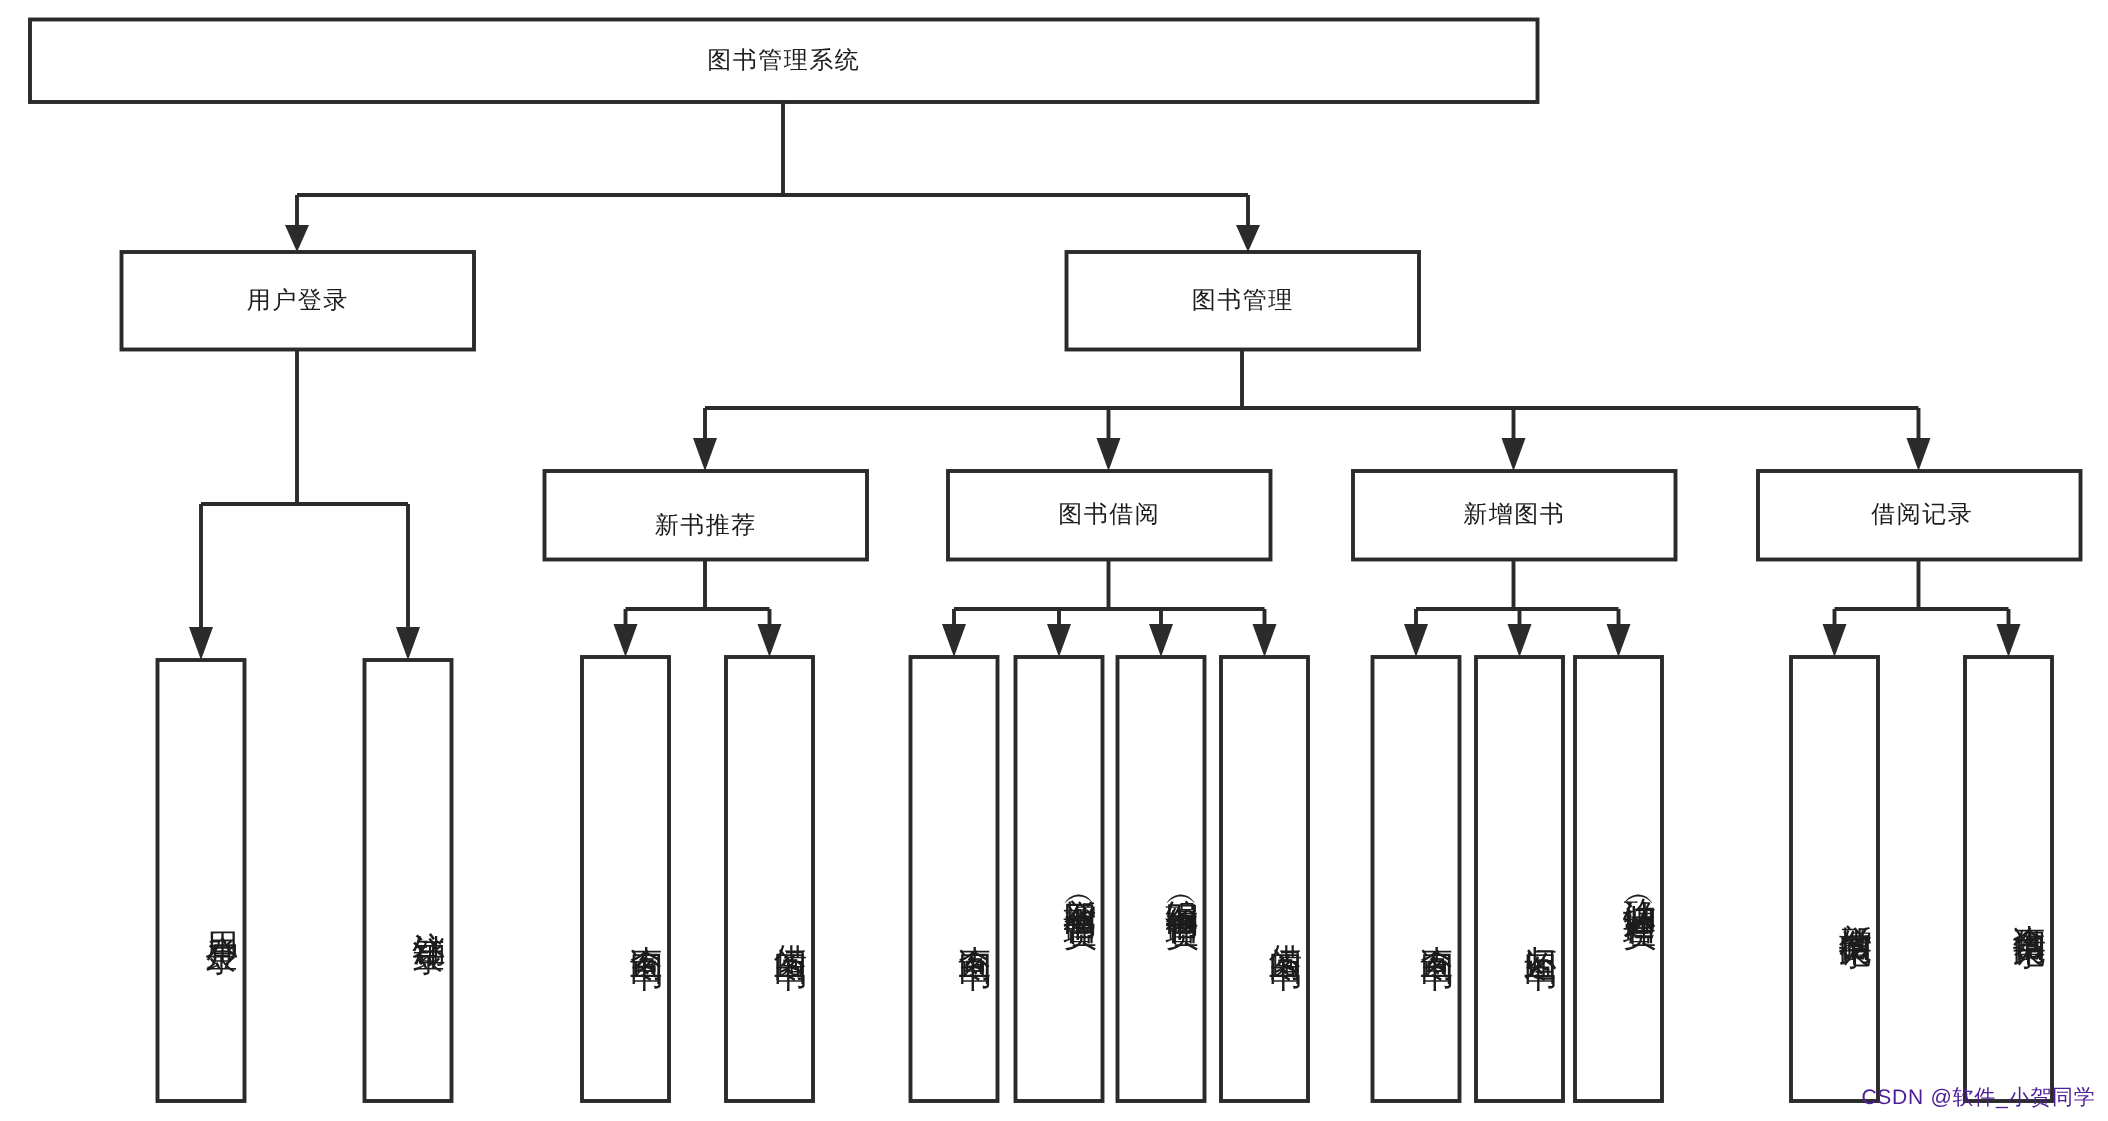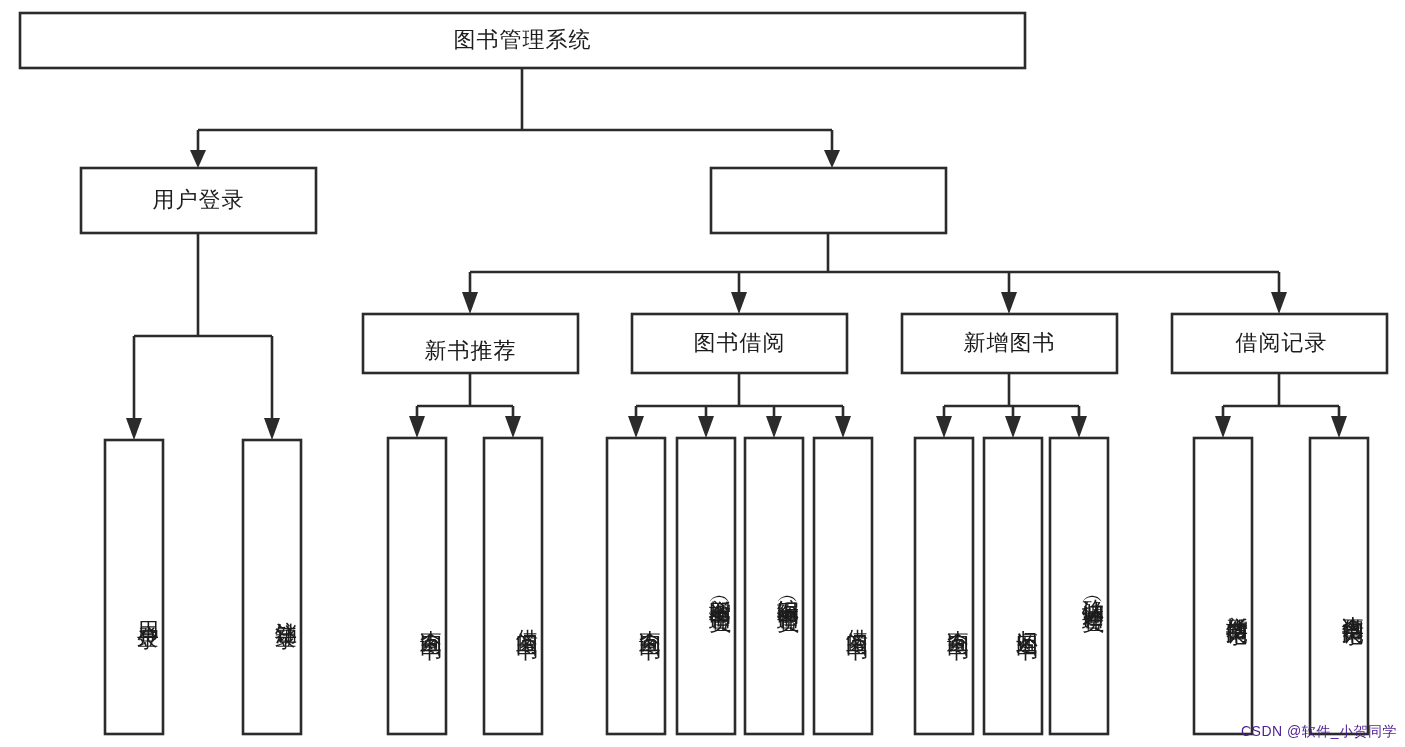--- a/index.html
+++ b/index.html
@@ -43,21 +43,21 @@
   .node-label {
     position: absolute;
     display: flex;
     align-items: center;
     justify-content: center;
     color: #1c1c1c;
     text-align: center;
     pointer-events: none;
   }
   .node-label.horizontal {
-    font-size: 22px;
+    font-size: 16px;
     letter-spacing: 1px;
     line-height: 1.2;
   }
   .node-label.vertical {
     writing-mode: vertical-rl;
     text-orientation: upright;
     font-size: 22px;
     letter-spacing: 3px;
     align-items: flex-start;
     justify-content: center;
@@ -139,20 +139,21 @@
     <rect class="node-rect" x="915" y="438" width="58" height="296"></rect>
     <rect class="node-rect" x="984" y="438" width="58" height="296"></rect>
     <rect class="node-rect" x="1050" y="438" width="58" height="296"></rect>
     <rect class="node-rect" x="1194" y="438" width="58" height="296"></rect>
     <rect class="node-rect" x="1310" y="438" width="58" height="296"></rect>
   </svg>
 
   <div class="node-label horizontal" style="left:20px; top:13px; width:1005px; height:55px;">图书管理系统</div>
 
   <div class="node-label horizontal" style="left:81px; top:168px; width:235px; height:65px;">用户登录</div>
+  <div class="node-label horizontal" style="left:711px; top:168px; width:235px; height:65px;">图书管理</div>
 
   <div class="node-label horizontal" style="left:363px; top:314px; width:215px; height:74px;border-radius:25px;">新书推荐</div>
   <div class="node-label horizontal" style="left:632px; top:314px; width:215px; height:59px;">图书借阅</div>
   <div class="node-label horizontal" style="left:902px; top:314px; width:215px; height:59px;">新增图书</div>
   <div class="node-label horizontal" style="left:1172px; top:314px; width:219px; height:59px;">借阅记录</div>
 
   <div class="node-label vertical" style="left:105px; top:478px; width:58px; height:256px;">用户登录</div>
   <div class="node-label vertical" style="left:243px; top:478px; width:58px; height:256px;">注销登录</div>
   <div class="node-label vertical" style="left:388px; top:495px; width:58px; height:239px;">查询图书</div>
   <div class="node-label vertical" style="left:484px; top:495px; width:58px; height:239px;">借阅图书</div>

